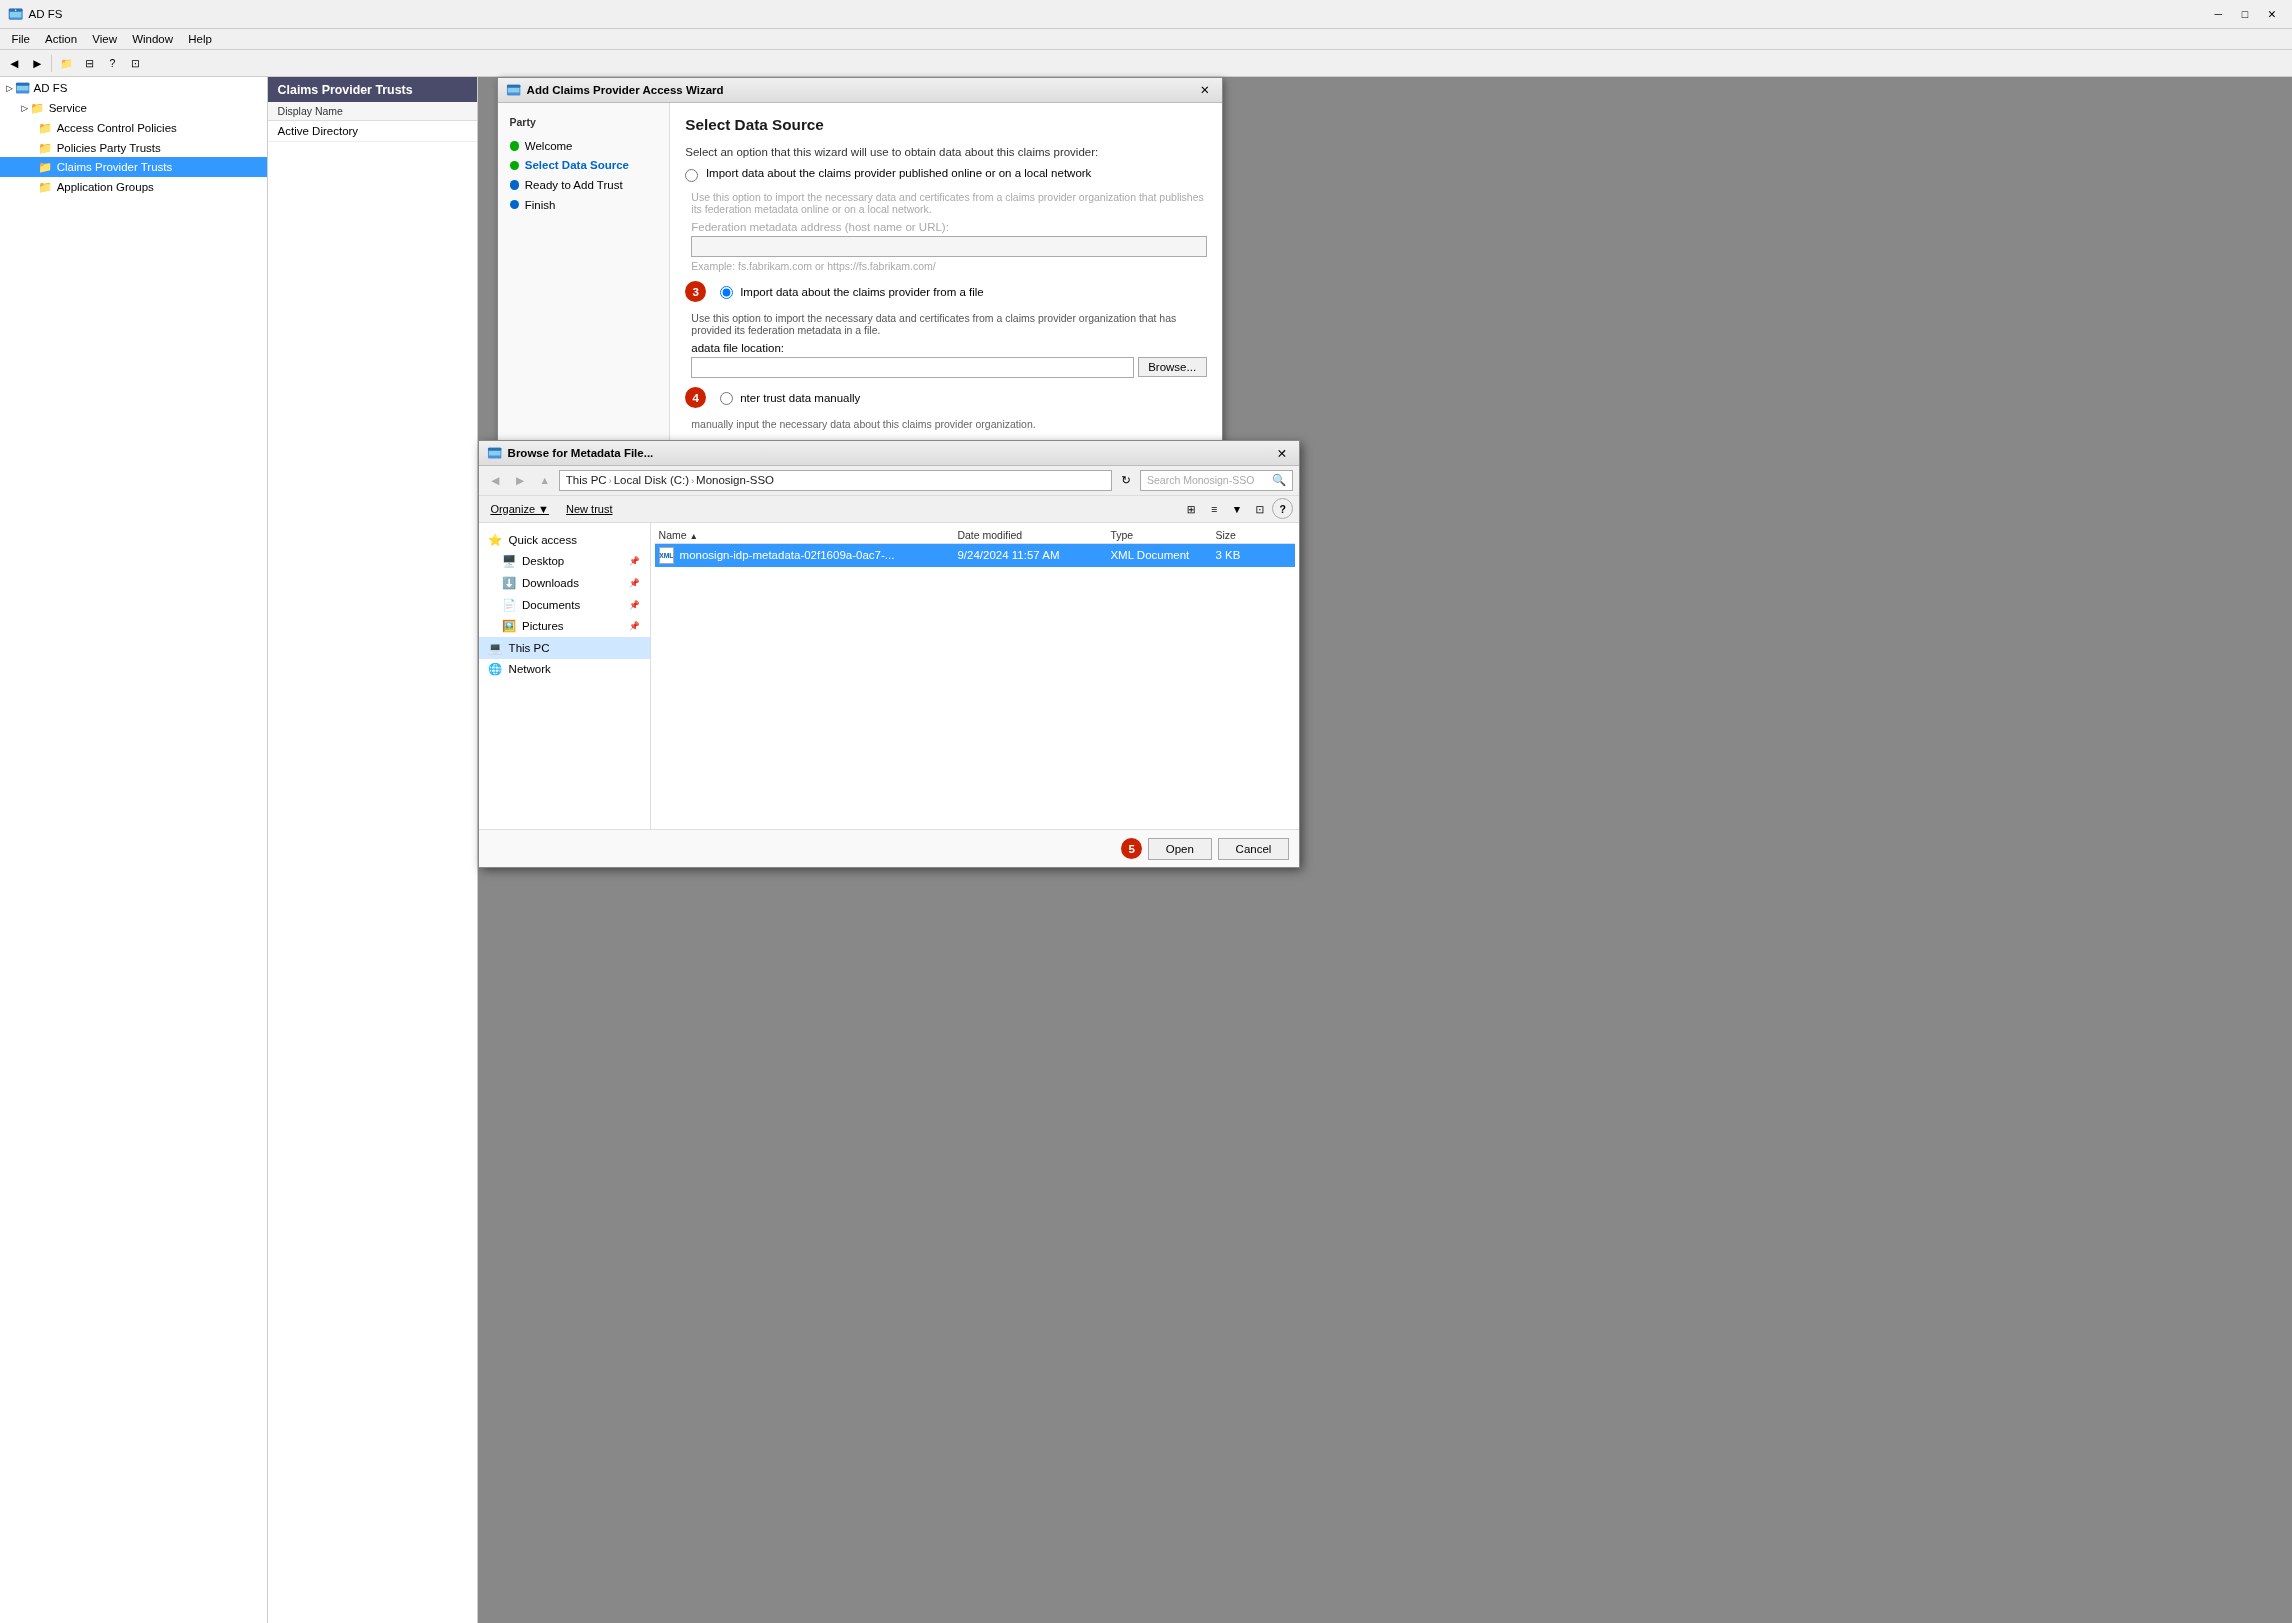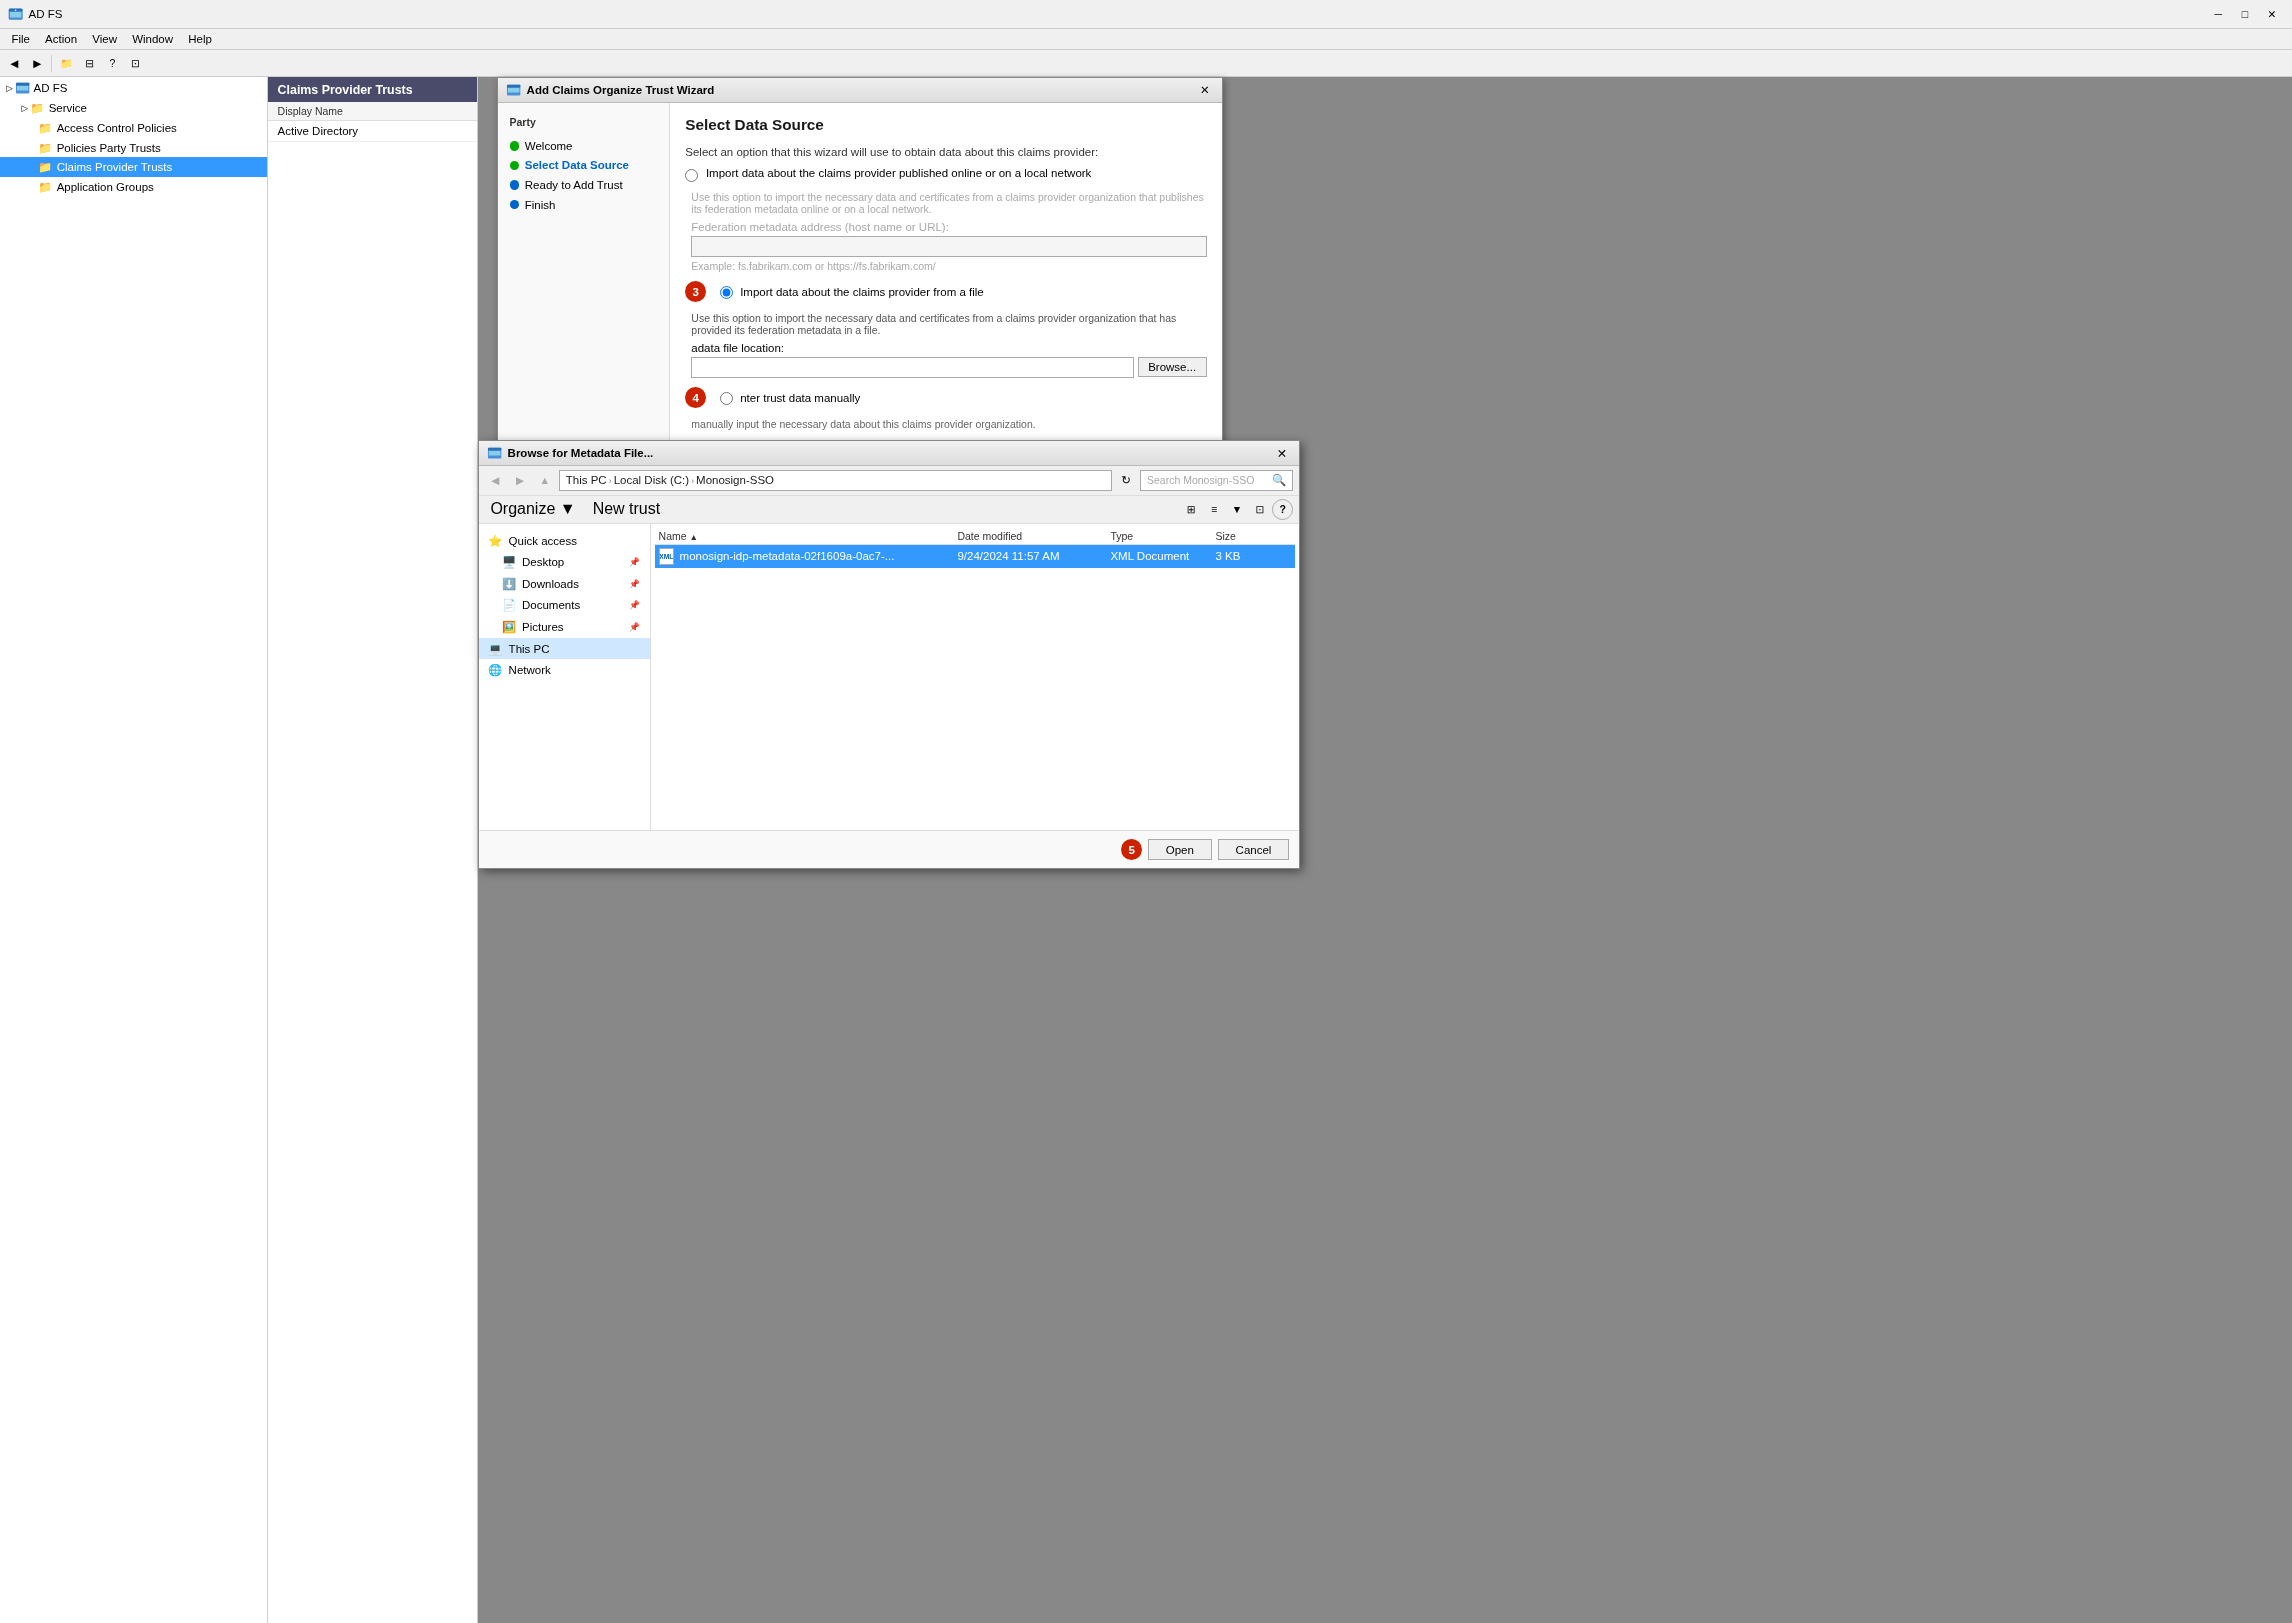--- a/index.html
+++ b/index.html
@@ -281,24 +281,25 @@
       padding: 2.9px 5.7px;
       gap: 5.7px;
       background: #f0f0f0;
       border-bottom: 1px solid #ddd;
     }
     .browse-toolbar-btn {
       padding: 1.9px 5.7px;
       border: none;
       background: none;
       cursor: pointer;
-      font-size: 16px;
+      font-size: 11px;
       display: flex;
       align-items: center;
       gap: 3.8px;
+      text-decoration: underline;
     }
     .view-btns { margin-left: auto; display: flex; gap: 1.9px; }
     .view-btn {
       width: 21px; height: 21px; border: none; background: none;
       cursor: pointer; font-size: 10.5px; display: flex; align-items: center; justify-content: center;
     }
     .help-btn {
       width: 21px; height: 21px; border: 1px solid #aaa; background: #f0f0f0;
       cursor: pointer; border-radius: 50%; font-size: 10.5px; font-weight: bold;
       display: flex; align-items: center; justify-content: center;
@@ -524,21 +525,21 @@
 
   <div class="wizard-area">
 
     <div class="wizard-window">
       <div class="wizard-title-bar">
         <svg class="wiz-icon" width="15.3" height="15.3" viewBox="0 0 16 16">
           <rect width="14" height="11" x="1" y="3" rx="1" fill="#4a90d9"></rect>
           <rect width="12" height="7" x="2" y="4" fill="#87ceeb"></rect>
           <rect width="14" height="3" x="1" y="3" rx="1" fill="#2a70b9"></rect>
         </svg>
-        <span class="wizard-title">Add Claims Organize Trust Wizard</span>
+        <span class="wizard-title">Add Claims Provider Access Wizard</span>
         <button class="wizard-close">✕</button>
       </div>
 
       <div class="wizard-body">
 
         <div class="wizard-steps">
           <h4>Party</h4>
           <div class="wizard-step">
             <div class="step-dot green"></div>
             <span>Welcome</span>

